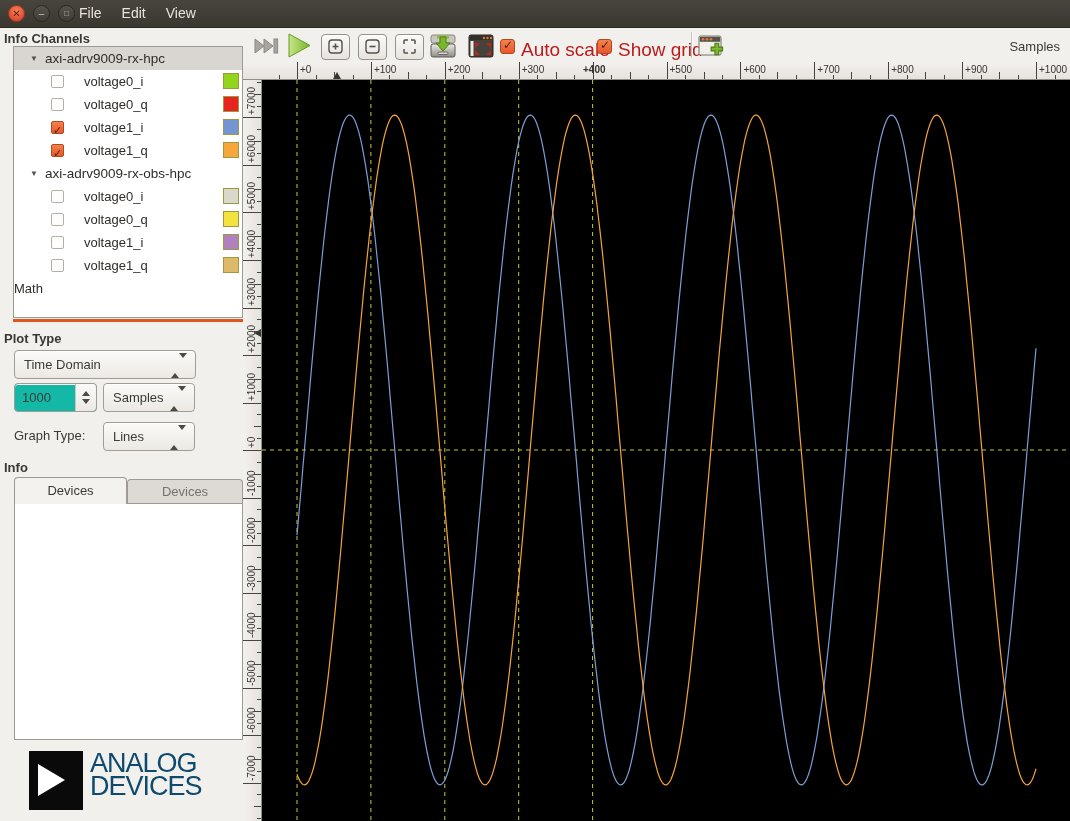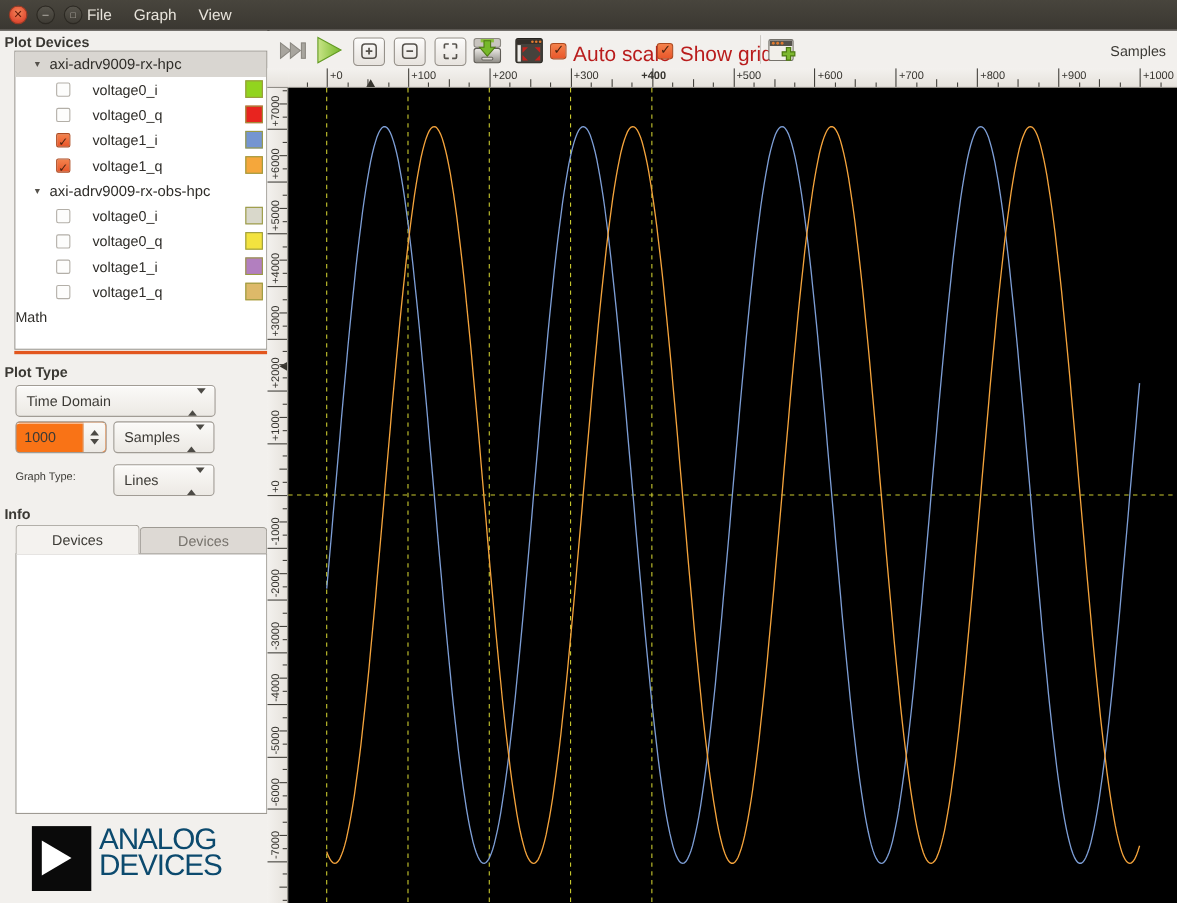--- a/index.html
+++ b/index.html
@@ -40,30 +40,30 @@
   
   .combo,.spin{position:absolute;box-sizing:border-box;border:1px solid #A19C95;border-radius:4px;
          background:linear-gradient(#FBFAF8,#ECE9E4);box-shadow:inset 0 1px 0 #fff;
          font-size:13px;color:#3C3A35;}
   .combo .val{position:absolute;left:9px;top:0;line-height:27px;}
   .arrows{position:absolute;right:8px;top:7px;}
   .arrows .up{width:0;height:0;border-left:4px solid transparent;border-right:4px solid transparent;
               border-bottom:5px solid #4C4A45;margin-bottom:3px;}
   .arrows .dn{width:0;height:0;border-left:4px solid transparent;border-right:4px solid transparent;
               border-top:5px solid #4C4A45;}
-  .spin{background:#f97316;}
+  .spin{background:#14b8a6;}
   .spin input{position:absolute;left:0;top:0;width:56px;height:25px;border:none;outline:none;
               font-size:13px;color:#3C3A35;padding-left:7px;background:transparent;font-family:inherit;}
   .spin .btns{position:absolute;right:0;top:0;width:20px;height:100%;border-left:1px solid #C9C5BF;
               background:linear-gradient(#FBFAF8,#ECE9E4);border-radius:0 4px 4px 0;}
   .spin .btns .up{position:absolute;left:6px;top:7px;width:0;height:0;border-left:4px solid transparent;
               border-right:4px solid transparent;border-bottom:5px solid #4C4A45;}
   .spin .btns .dn{position:absolute;left:6px;bottom:7px;width:0;height:0;border-left:4px solid transparent;
               border-right:4px solid transparent;border-top:5px solid #4C4A45;}
-  .glabel{position:absolute;font-size:10px;color:#3C3A35;}
+  .glabel{position:absolute;font-size:13px;color:#3C3A35;}
   
   .tab{position:absolute;box-sizing:border-box;border:1px solid #9E9A93;border-bottom:none;
        border-radius:4px 4px 0 0;text-align:center;font-size:13px;}
   .tab.active{left:14px;top:449px;width:113px;height:27px;line-height:26px;background:#F4F2EF;color:#3C3A35;z-index:2;}
   .tab.inactive{left:127px;top:451px;width:116px;height:25px;line-height:24px;background:#DDD9D4;color:#76726C;}
   .tabbox{position:absolute;left:14px;top:475px;width:229px;height:237px;background:#fff;
           border:1px solid #9E9A93;box-sizing:border-box;}
   
   .logo-square{position:absolute;left:29px;top:723px;width:54px;height:59px;background:#0A0A0A;}
   .logo-tri{position:absolute;left:9px;top:13px;width:0;height:0;border-top:16px solid transparent;
@@ -104,26 +104,26 @@
   .plot{position:absolute;left:262px;top:80px;width:808px;height:741px;background:#000;}
 </style>
 </head>
 <body>
 
 <div class="menubar">
   <div class="winbtn close">✕</div>
   <div class="winbtn min">–</div>
   <div class="winbtn max">□</div>
   <div class="menus">
-    <span>File</span><span>Graph</span><span>View</span>
+    <span>File</span><span>Edit</span><span>View</span>
   </div>
 </div>
 
 <div class="sidebar">
-  <div class="sec-label" style="top:3px;">Plot Devices</div>
+  <div class="sec-label" style="top:3px;">Info Channels</div>
   <div class="tree" id="channel-tree">
       <div class="trow group selected"><span class="expander">▼</span><span>axi-adrv9009-rx-hpc</span></div>
       <div class="trow chan"><span class="cb"></span><span>voltage0_i</span><span class="swatch" style="background: rgb(146, 212, 30);"></span></div>
       <div class="trow chan"><span class="cb"></span><span>voltage0_q</span><span class="swatch" style="background: rgb(232, 36, 31);"></span></div>
       <div class="trow chan"><span class="cb checked">
           <span class="tick">✓</span>
         </span><span>voltage1_i</span><span class="swatch" style="background: rgb(116, 149, 209);"></span></div>
       <div class="trow chan"><span class="cb checked">
           <span class="tick">✓</span>
         </span><span>voltage1_q</span><span class="swatch" style="background: rgb(245, 167, 59);"></span></div>

